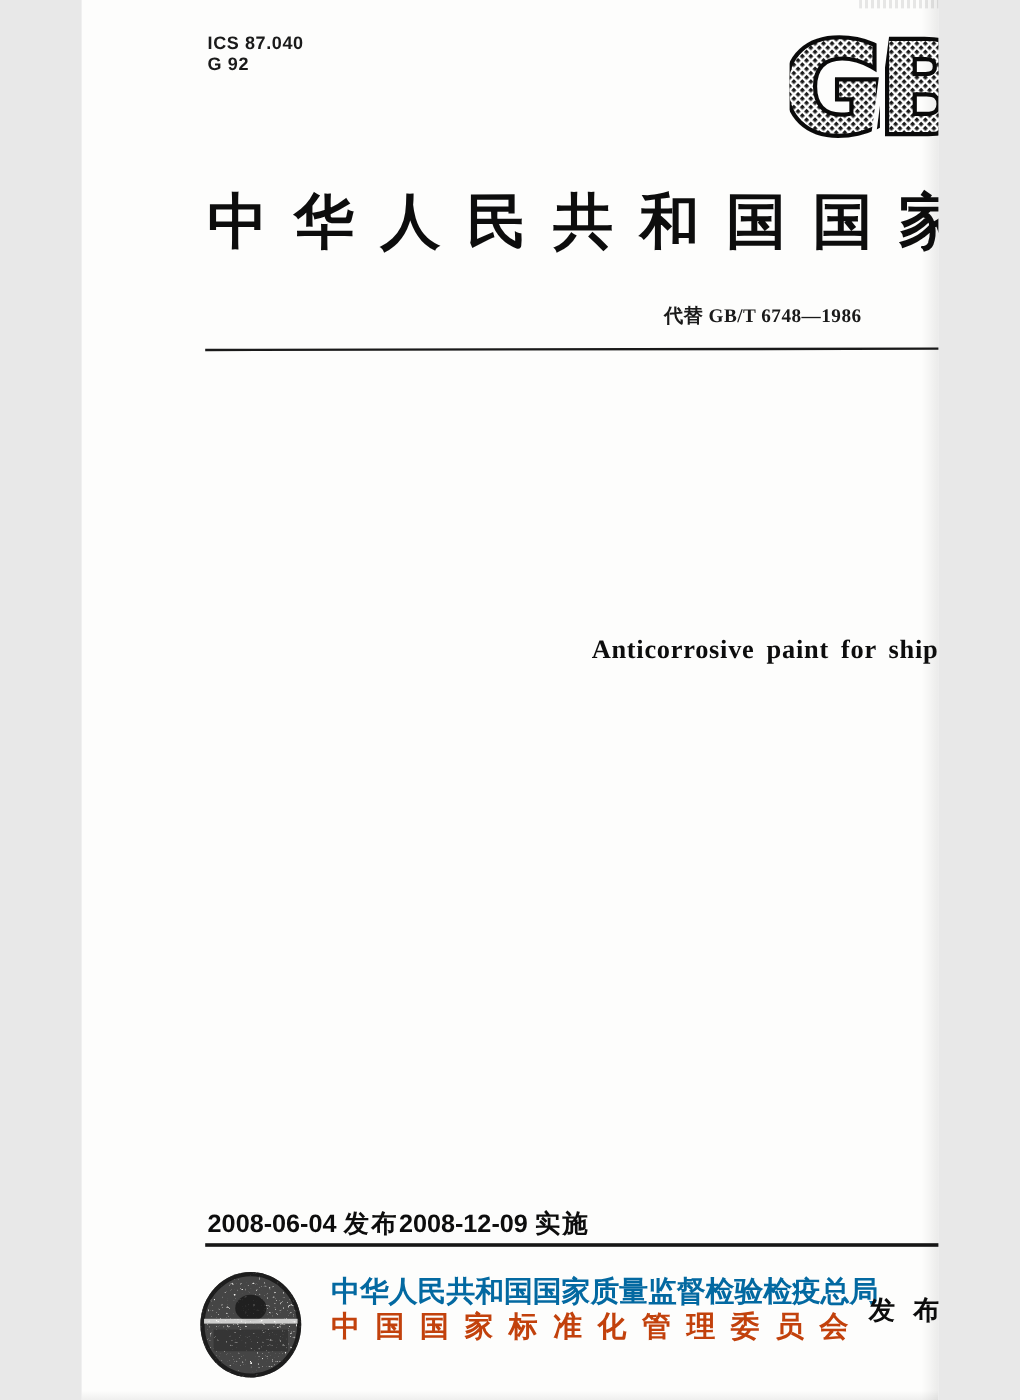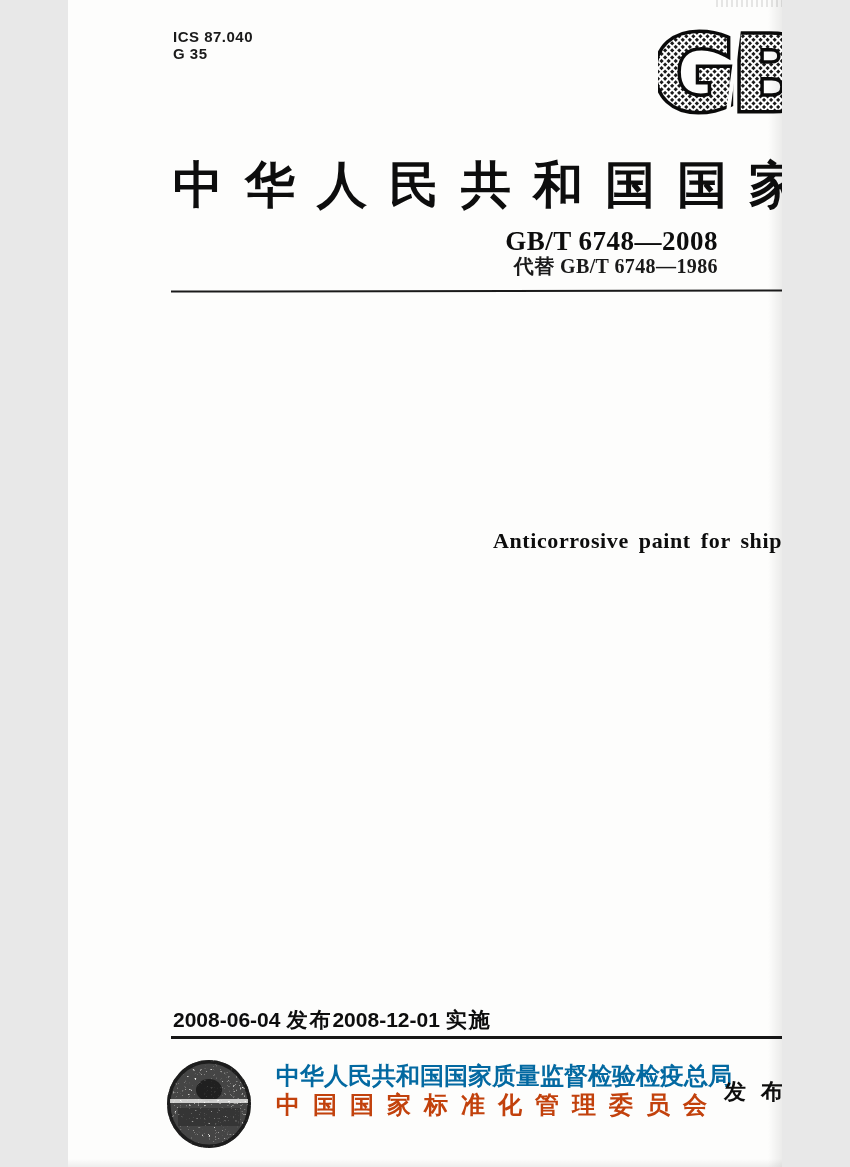--- a/index.html
+++ b/index.html
@@ -71,21 +71,21 @@
     font-weight: bold;
     font-size: 27px;
     letter-spacing: 0.5px;
     color: #0d0d0d;
   }
   .replaces {
     position: absolute;
     right: 64px; top: 253px;
     font-family: "Liberation Serif", "DejaVu Serif", serif;
     font-weight: bold;
-    font-size: 20px;
+    font-size: 16px;
     letter-spacing: 0.4px;
     color: #1a1a1a;
   }
 
   .header-rule {
     position: absolute;
     left: 103px; top: 290px;
     width: 710px; height: 2px;
     background: #1a1a1a;
     transform: rotate(-0.1deg);
@@ -179,54 +179,53 @@
 <body>
 
 <div class="page">
 
   <div class="scan-artifact"></div>
   <div class="edge-shade-right"></div>
   <div class="edge-shade-bottom"></div>
 
   <div class="ics-block">
     <div>ICS 87.040</div>
-    <div>G 35</div>
+    <div>G 92</div>
   </div>
 
   <div class="gb-logo">
     <svg width="165" height="95" viewBox="0 0 165 95" aria-hidden="true">
       <defs>
         <pattern id="hatch" width="5" height="5" patternUnits="userSpaceOnUse" patternTransform="rotate(45)">
           <rect width="5" height="5" fill="#ffffff"></rect>
           <rect width="3" height="3" fill="#1a1a1a"></rect>
         </pattern>
       </defs>
       <g font-family="'DejaVu Sans', sans-serif" font-weight="bold" font-size="104" letter-spacing="-6">
         <text x="-6" y="90" stroke="#0a0a0a" stroke-width="7" fill="none">GB</text>
         <text x="-6" y="90" fill="url(#hatch)">GB</text>
       </g>
       <line x1="82" y1="2" x2="70" y2="93" stroke="#fdfdfc" stroke-width="4"></line>
     </svg>
   </div>
 
   <div class="national-title">中华人民共和国国家标准</div>
 
-  <div class="std-no">GB/T 6748—2008</div>
   <div class="replaces">代替 GB/T 6748—1986</div>
 
   <div class="header-rule"></div>
 
   <div class="doc-title-en">Anticorrosive paint for ship</div>
 
   <div class="dates-row">
     <div>
       <span>2008-06-04</span><span class="cjk">发布</span>
     </div>
     <div>
-      <span>2008-12-01</span><span class="cjk">实施</span>
+      <span>2008-12-09</span><span class="cjk">实施</span>
     </div>
   </div>
 
   <div class="dates-rule"></div>
 
   <div class="seal">
     <svg width="94" height="97" viewBox="0 0 94 97" aria-hidden="true">
       <defs>
         <clipPath id="sealClip">
             <ellipse cx="47" cy="48" rx="42" ry="44"></ellipse>

